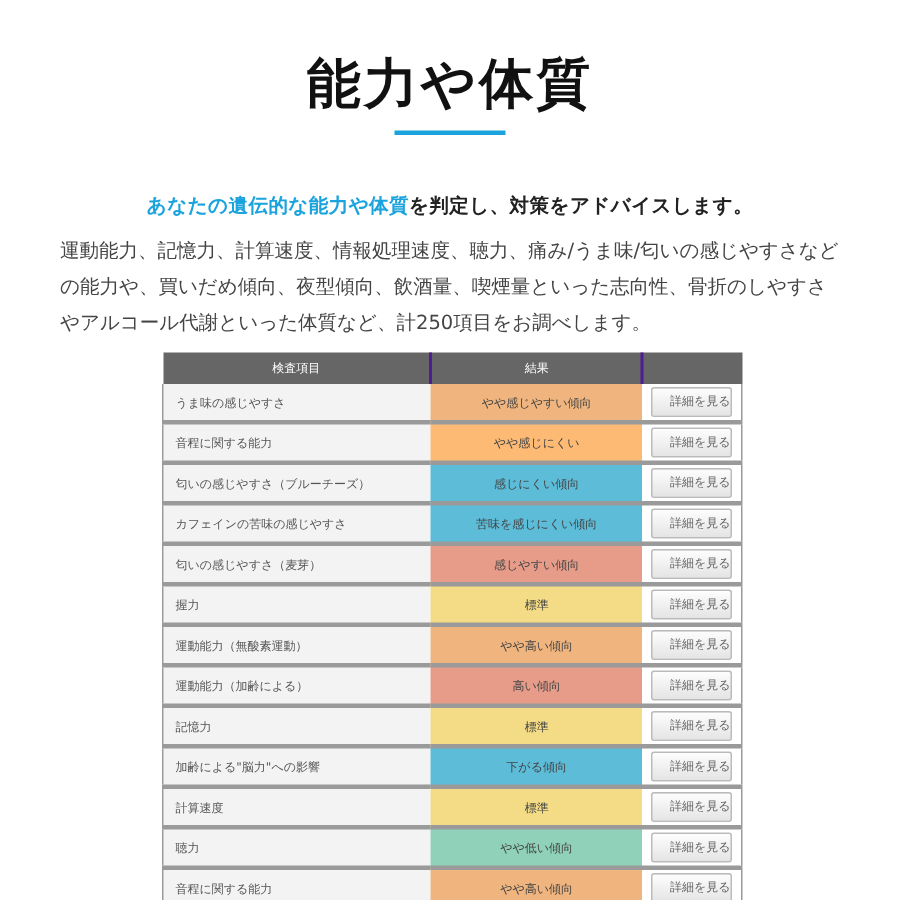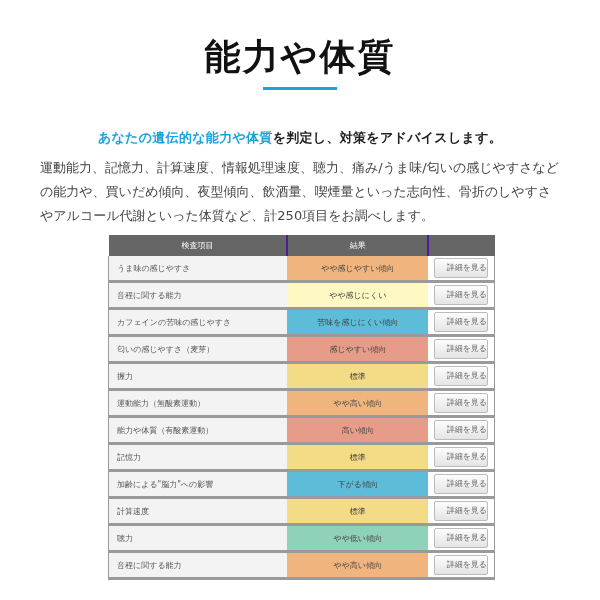--- a/index.html
+++ b/index.html
@@ -37,21 +37,26 @@
     </tr>
   </thead>
   <tbody id="tbody">
       <tr>
         <td class="item">うま味の感じやすさ</td>
         <td class="res" style="background: rgb(240, 181, 126);">やや感じやすい傾向</td>
         <td class="act"><span class="btn">詳細を見る</span></td>
       </tr>
       <tr>
         <td class="item">音程に関する能力</td>
-        <td class="res" style="background: #fef9c3;">やや感じにくい</td>
+        <td class="res" style="background: #fdba74;">やや感じにくい</td>
+        <td class="act"><span class="btn">詳細を見る</span></td>
+      </tr>
+      <tr>
+        <td class="item">匂いの感じやすさ（ブルーチーズ）</td>
+        <td class="res" style="background: rgb(93, 188, 216);">感じにくい傾向</td>
         <td class="act"><span class="btn">詳細を見る</span></td>
       </tr>
       <tr>
         <td class="item">カフェインの苦味の感じやすさ</td>
         <td class="res" style="background: rgb(93, 188, 216);">苦味を感じにくい傾向</td>
         <td class="act"><span class="btn">詳細を見る</span></td>
       </tr>
       <tr>
         <td class="item">匂いの感じやすさ（麦芽）</td>
         <td class="res" style="background: rgb(231, 156, 138);">感じやすい傾向</td>
@@ -61,21 +66,21 @@
         <td class="item">握力</td>
         <td class="res" style="background: rgb(243, 220, 133);">標準</td>
         <td class="act"><span class="btn">詳細を見る</span></td>
       </tr>
       <tr>
         <td class="item">運動能力（無酸素運動）</td>
         <td class="res" style="background: rgb(240, 181, 126);">やや高い傾向</td>
         <td class="act"><span class="btn">詳細を見る</span></td>
       </tr>
       <tr>
-        <td class="item">能力や体質（有酸素運動）</td>
+        <td class="item">運動能力（加齢による）</td>
         <td class="res" style="background: rgb(231, 156, 138);">高い傾向</td>
         <td class="act"><span class="btn">詳細を見る</span></td>
       </tr>
       <tr>
         <td class="item">記憶力</td>
         <td class="res" style="background: rgb(243, 220, 133);">標準</td>
         <td class="act"><span class="btn">詳細を見る</span></td>
       </tr>
       <tr>
         <td class="item">加齢による"脳力"への影響</td>

